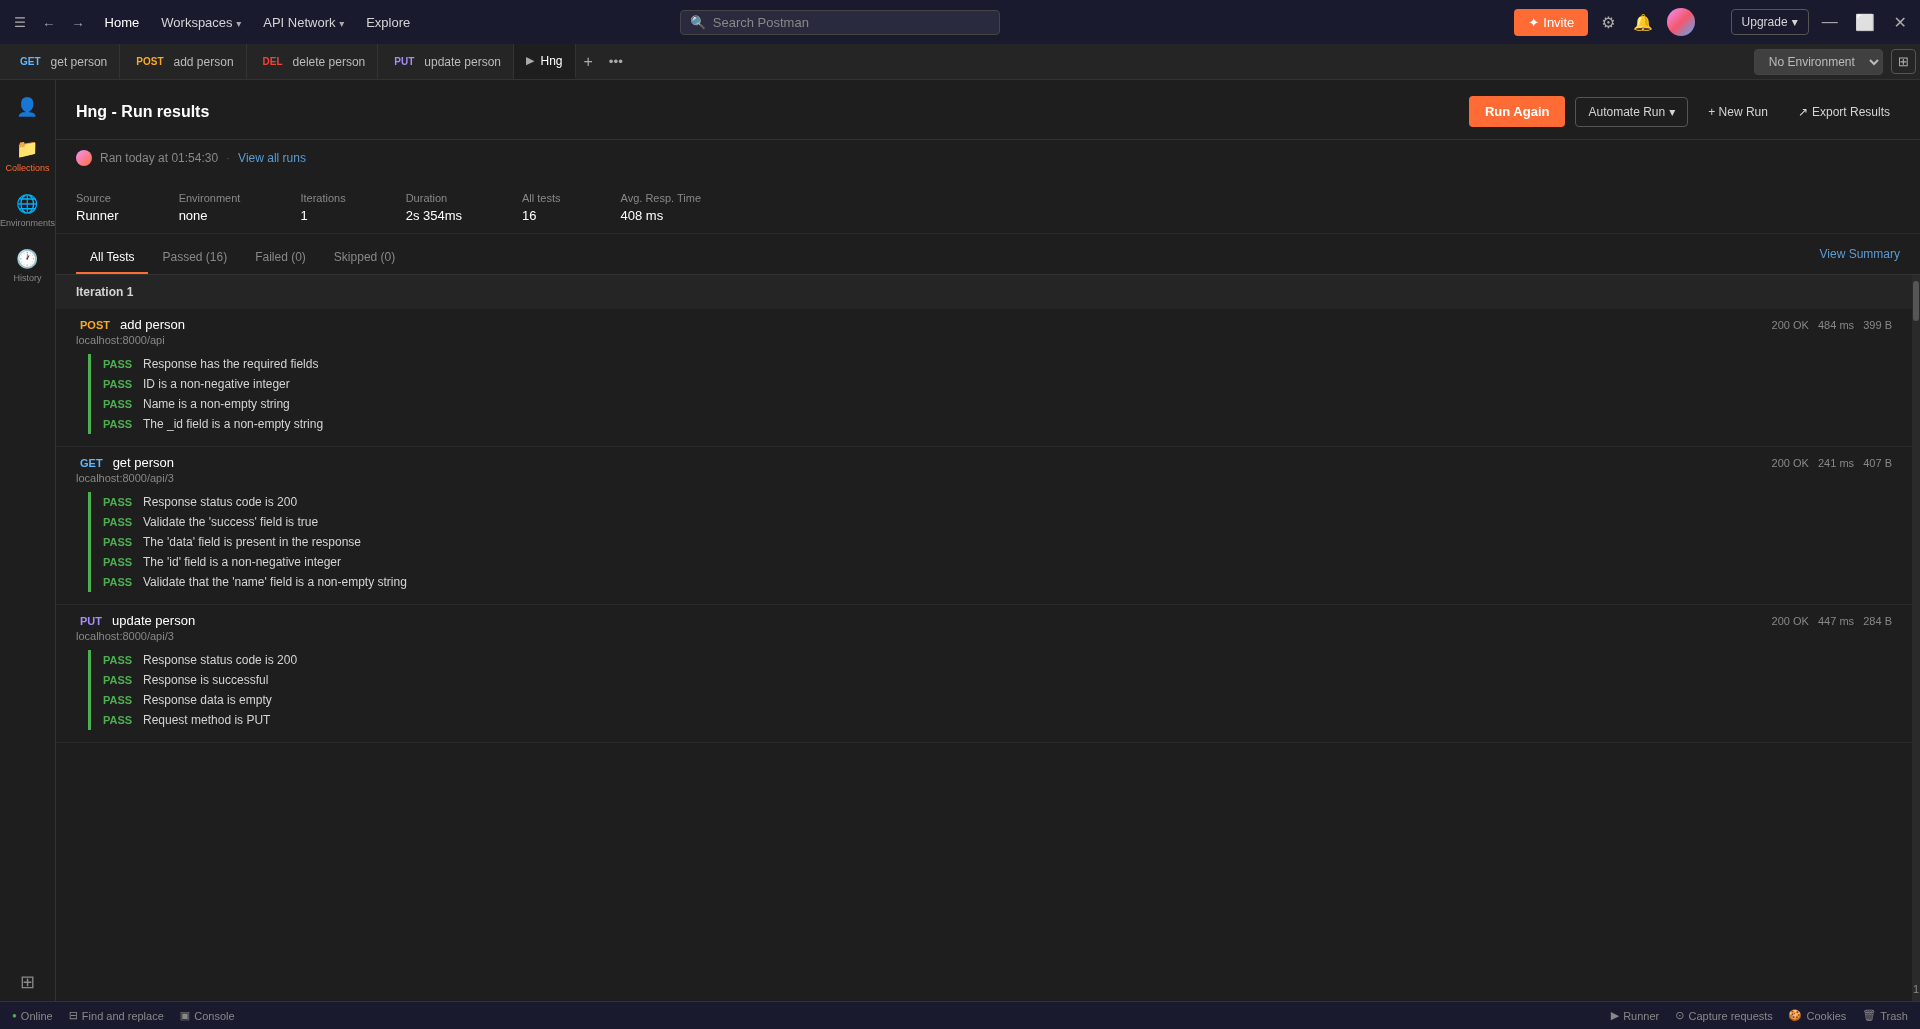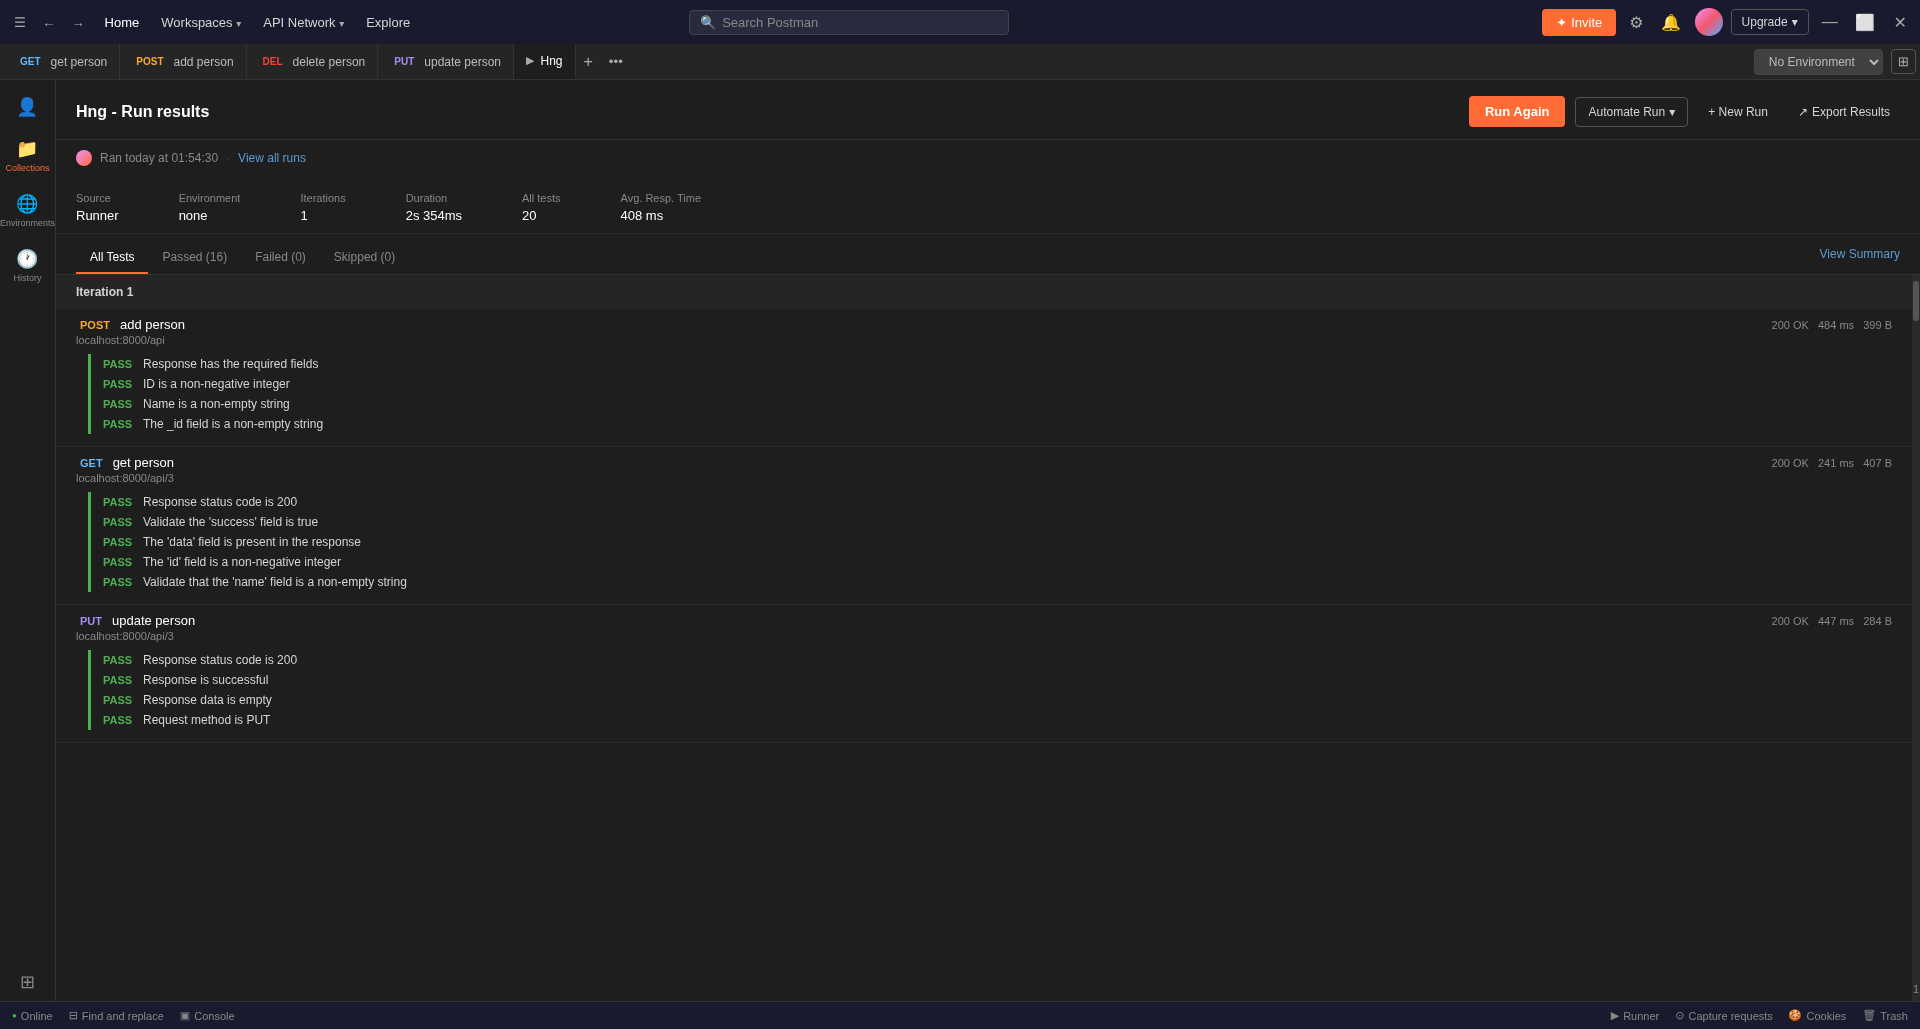--- a/index.html
+++ b/index.html
@@ -11,21 +11,21 @@
     .nav-links { display: flex; align-items: center; gap: 2px; }
     .nav-link { background: none; border: none; color: #d4d4d4; cursor: pointer; padding: 6px 10px; border-radius: 4px; font-size: 13px; }
     .nav-link-active { color: #fff; }
     .nav-link-arrow { font-size: 10px; color: #aaa; }
     .search-bar { flex: 1; max-width: 320px; margin: 0 auto; background: #2a2a3e; border: 1px solid #444; border-radius: 4px; display: flex; align-items: center; padding: 4px 10px; gap: 6px; cursor: text; }
     .search-bar span { color: #888; font-size: 13px; }
     .nav-right { display: flex; align-items: center; gap: 8px; margin-left: auto; }
     .invite-btn { background: #ff6b35; border: none; color: #fff; padding: 6px 14px; border-radius: 4px; font-size: 13px; cursor: pointer; display: flex; align-items: center; gap: 4px; }
     .icon-btn { background: none; border: none; color: #aaa; cursor: pointer; padding: 5px; border-radius: 4px; font-size: 16px; }
     .avatar { width: 28px; height: 28px; border-radius: 50%; background: linear-gradient(135deg, #f093fb, #f5576c, #4facfe); }
-    .upgrade-btn { background: none; border: 1px solid #555; color: #d4d4d4; padding: 5px 10px; border-radius: 4px; font-size: 12px; cursor: pointer; display: flex; align-items: center; gap: 4px; }
+    .upgrade-btn { background: none; border: 1px solid #555; color: #d4d4d4; padding: 5px 10px; border-radius: 4px; font-size: 12px; cursor: pointer; display: flex; align-items: center; gap: 4px; margin-left: 28px; }
 
     
     .tab-bar { display: flex; align-items: center; background: #252526; height: 36px; padding: 0 4px; flex-shrink: 0; border-bottom: 1px solid #333; overflow: hidden; }
     .tab { display: flex; align-items: center; gap: 6px; padding: 0 12px; height: 100%; border-right: 1px solid #333; cursor: pointer; white-space: nowrap; font-size: 12px; color: #bbb; min-width: 0; }
     .tab-active { background: #1e1e1e; color: #fff; border-bottom: 2px solid #1e1e1e; }
     .method-badge { font-size: 10px; font-weight: 700; padding: 1px 4px; border-radius: 2px; }
     .method-get { color: #61b8ff; text-align: center; }
     .method-post { color: #f9a825; }
     .method-del { color: #f44336; }
     .method-put { color: #a78bfa; }
@@ -238,21 +238,21 @@
         <div class="stat-item">
           <span class="stat-label">Iterations</span>
           <span class="stat-value">1</span>
         </div>
         <div class="stat-item">
           <span class="stat-label">Duration</span>
           <span class="stat-value">2s 354ms</span>
         </div>
         <div class="stat-item">
           <span class="stat-label">All tests</span>
-          <span class="stat-value">20</span>
+          <span class="stat-value">16</span>
         </div>
         <div class="stat-item">
           <span class="stat-label">Avg. Resp. Time</span>
           <span class="stat-value">408 ms</span>
         </div>
       </div>
     </div>
 
     <div class="test-tabs">
       <div class="test-tab-list">

